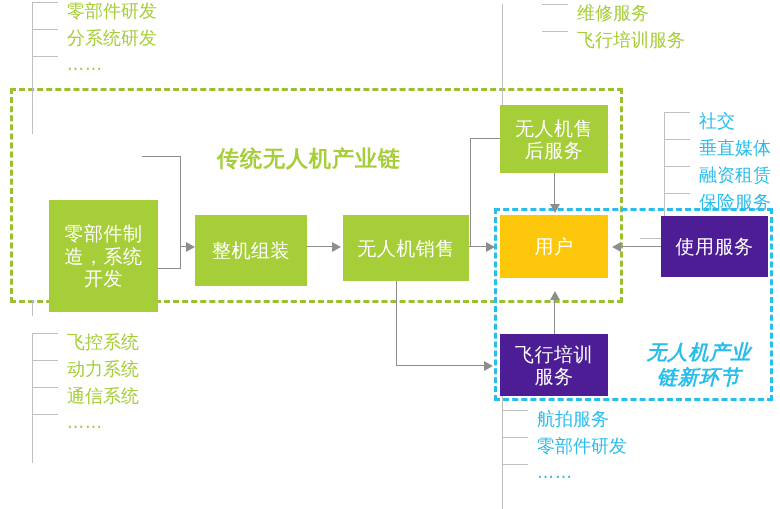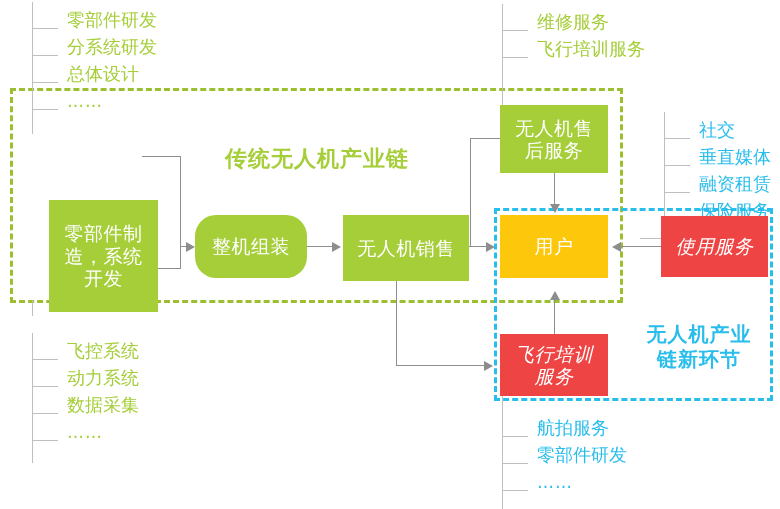--- a/index.html
+++ b/index.html
@@ -23,21 +23,21 @@
     justify-content:center;
     text-align:center;
     color:#ffffff;
     font-size:19px;
     line-height:1.18;
     letter-spacing:.5px;
     box-sizing:border-box;
     padding:2px 6px;
   }
   .box.green{background:#a5ce39;}
-  .box.blue{background:#ef4444;font-style:italic;}
+  .box.blue{background:#4c1d95;}
   .box.yellow{background:#fdc70c;}
 
   
   .region{
     position:absolute;
     box-sizing:border-box;
     background:transparent;
   }
   .region.green-region{border:3px dashed #9bbf2f;}
   .region.blue-region{border:3px dashed #29bdec;}
@@ -56,21 +56,21 @@
   .bracket-list{position:absolute;}
   .bracket-list .spine{
     position:absolute;
     left:0;top:0;bottom:0;
     width:1px;
     background:#bfbfbf;
   }
   .bracket-row{
     position:relative;
     display:flex;
-    align-items:flex-end;
+    align-items:flex-start;
     height:27px;
   }
   .bracket-row .tick{
     width:26px;
     height:1px;
     background:#bfbfbf;
     margin-right:9px;
     flex:0 0 auto;
   }
   .bracket-row .lbl{
@@ -112,72 +112,68 @@
 </style>
 </head>
 <body>
 
 <div id="stage">
 
   <div class="region green-region" style="left:10px;top:88px;width:613px;height:215px;"></div>
 
   <div class="region blue-region" style="left:494px;top:208px;width:279px;height:193px;"></div>
 
-  <div class="reg-title green" style="left:217px;top:144px;margin-left:8px;">传统无人机产业链</div>
-
-  <div class="reg-title blue" style="left:634px;top:322px;width:130px;">
+  <div class="reg-title green" style="left:217px;top:144px;">传统无人机产业链</div>
+
+  <div class="reg-title blue" style="left:634px;top:340px;width:130px;font-style:italic;">
     <div>无人机产业</div>
     <div>链新环节</div>
   </div>
 
   <div class="bracket-list green" style="left:32px;top:2px;width:210px;height:88px;">
     <div class="spine"></div>
     <div class="bracket-row">
       <span class="tick"></span>
       <span class="lbl">零部件研发</span>
     </div>
     <div class="bracket-row">
       <span class="tick"></span>
       <span class="lbl">分系统研发</span>
     </div>
-    <div class="bracket-row">
-      <span class="tick"></span>
-      <span class="lbl">总体设计</span>
-    </div>
     <div class="bracket-row dots">
       <span class="tick"></span>
       <span class="lbl">……</span>
     </div>
   </div>
 
   <div class="ln v light" style="left:32px;top:86px;height:48px;"></div>
 
   <div class="bracket-list green" style="left:32px;top:313px;width:210px;height:130px;margin-top:20px;">
     <div class="spine"></div>
     <div class="bracket-row">
       <span class="tick"></span>
       <span class="lbl">飞控系统</span>
     </div>
     <div class="bracket-row">
       <span class="tick"></span>
       <span class="lbl">动力系统</span>
     </div>
     <div class="bracket-row">
       <span class="tick"></span>
-      <span class="lbl">数据采集</span>
+      <span class="lbl">通信系统</span>
     </div>
     <div class="bracket-row dots">
       <span class="tick"></span>
       <span class="lbl">……</span>
     </div>
   </div>
 
   <div class="ln v light" style="left:32px;top:300px;height:16px;"></div>
 
-  <div class="bracket-list green" style="left:502px;top:4px;width:230px;height:58px;">
+  <div class="bracket-list green" style="left:502px;top:4px;width:230px;height:58px;padding-left:40px;">
     <div class="spine"></div>
     <div class="bracket-row">
       <span class="tick"></span>
       <span class="lbl">维修服务</span>
     </div>
     <div class="bracket-row">
       <span class="tick"></span>
       <span class="lbl">飞行培训服务</span>
     </div>
   </div>
@@ -246,21 +242,21 @@
 
   <div class="ln h" style="left:620px;top:246px;width:41px;"></div>
   <div class="arrow left" style="left:612px;top:242px;"></div>
 
   <div class="ln v" style="left:554px;top:300px;height:34px;"></div>
   <div class="arrow up" style="left:550px;top:291px;"></div>
 
 
   <div class="box green" style="left:49px;top:200px;width:109px;height:112px;">零部件制造，系统开发</div>
 
-  <div class="box green" style="left:195px;top:215px;width:112px;height:63px;border-radius:21px;">整机组装</div>
+  <div class="box green" style="left:195px;top:215px;width:112px;height:71px;">整机组装</div>
 
   <div class="box green" style="left:343px;top:215px;width:126px;height:66px;">无人机销售</div>
 
   <div class="box yellow" style="left:500px;top:215px;width:108px;height:63px;">用户</div>
 
   <div class="box green" style="left:500px;top:105px;width:108px;height:68px;">无人机售后服务</div>
 
   <div class="box blue" style="left:661px;top:216px;width:107px;height:61px;">使用服务</div>
 
   <div class="box blue" style="left:500px;top:334px;width:108px;height:62px;">飞行培训服务</div>

